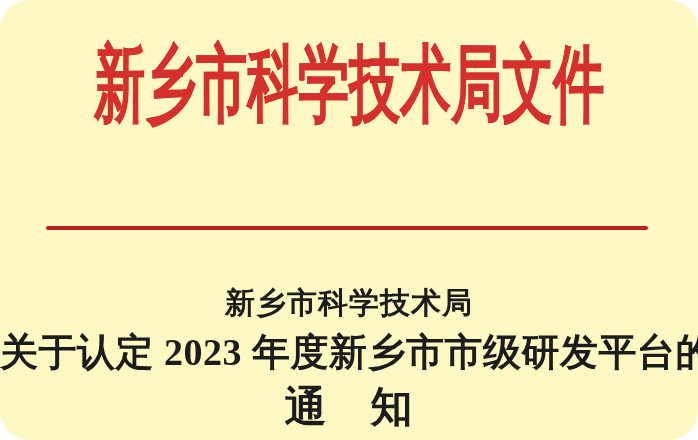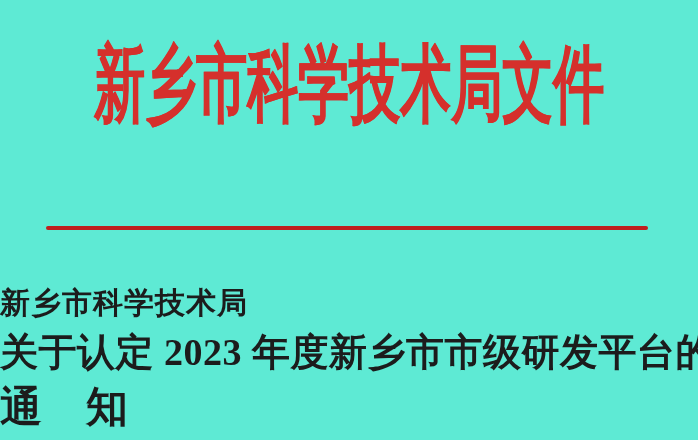--- a/index.html
+++ b/index.html
@@ -4,23 +4,24 @@
 <style>
   html, body {
     margin: 0;
     padding: 0;
     background: #ffffff;
   }
   .page {
     position: relative;
     width: 698px;
     height: 440px;
-    background: #5eead4;
+    background: #fef9c3;
     overflow: hidden;
     font-family: "Liberation Serif", "DejaVu Serif", serif;
+    border-radius: 30px;
   }
   
   .red-header {
     position: absolute;
     top: 60px;
     left: 0;
     right: 0;
     margin: 0;
     text-align: center;
     font-size: 51px;
@@ -51,20 +52,21 @@
     left: 46px;
     width: 602px;
     height: 4px;
     background: var(--divider-red, #bf1e1e);
     border-radius: 2px;
   }
   .title-block div {
     position: absolute;
     left: 0;
     right: 0;
+    text-align: center;
     font-weight: 700;
     color: var(--text-black, #1c1c1c);
     white-space: nowrap;
   }
   .issuer-line {
     top: 287px;
     font-size: 30px;
     line-height: 32px;
     letter-spacing: 1px;
   }

